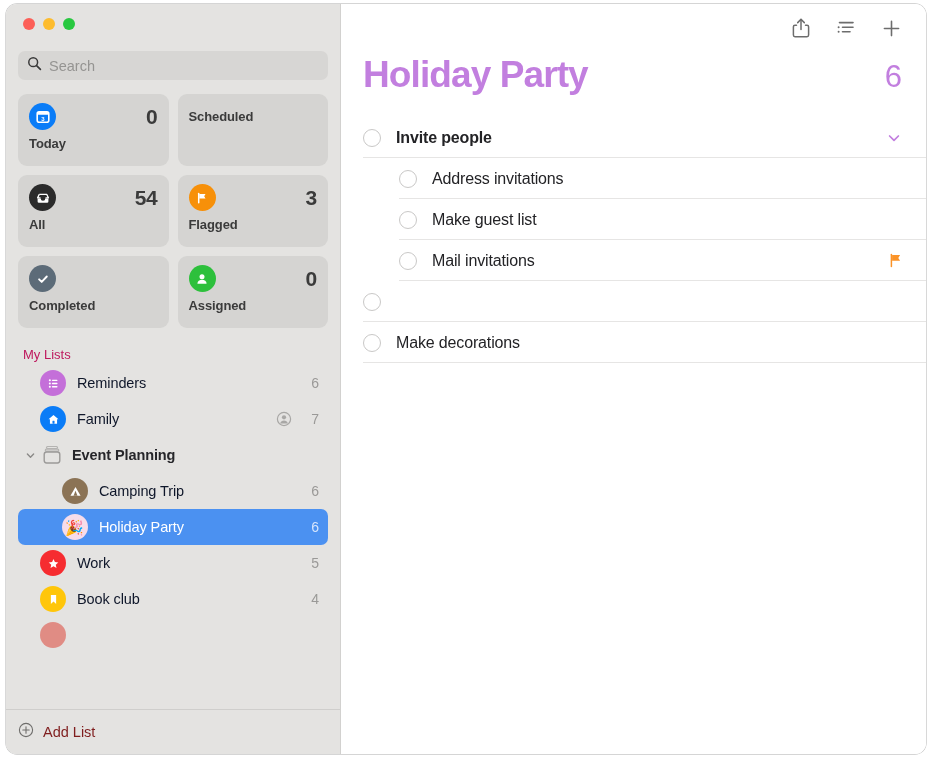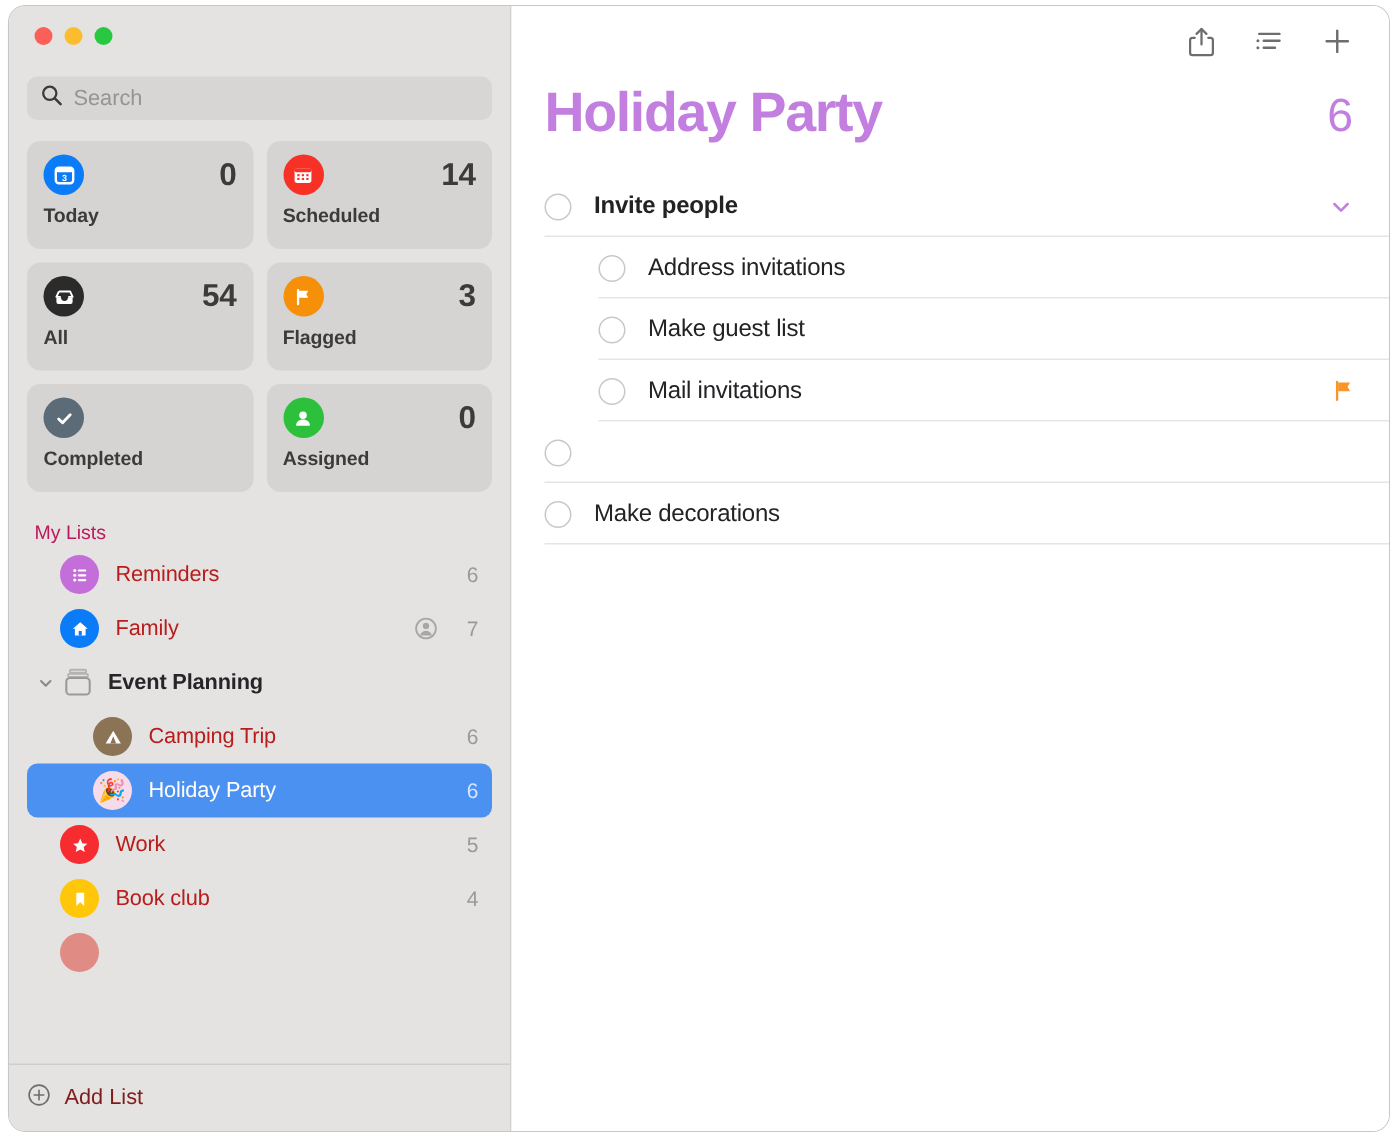--- a/index.html
+++ b/index.html
@@ -136,21 +136,21 @@
   .list-row .ico {
     width: 26px; height: 26px;
     border-radius: 50%;
     margin-left: 22px;
     margin-right: 11px;
     display: flex; align-items: center; justify-content: center;
     flex: 0 0 auto;
   }
   .list-row .name {
     font-size: 14.5px;
-    color: #b91c1c;
+    color: #0f172a;
     flex: 1 1 auto;
     letter-spacing: -0.1px;
   }
   .list-row .cnt {
     font-size: 14px;
     color: #9a9997;
     margin-left: 8px;
   }
   .list-row .shared { margin-right: 11px; display:flex; align-items:center;}
   .list-row.selected { background: #4B91F1; }
@@ -301,37 +301,20 @@
                 <rect x="2.2" y="2.8" width="11.6" height="3" rx="1.3" fill="#fff"></rect>
                 <text x="8" y="11.6" font-size="6" font-family="Liberation Sans, sans-serif" font-weight="bold" fill="#fff" text-anchor="middle">3</text>
               </svg>
             </div>
             <div class="count">0</div>
           </div>
           <div class="label">Today</div>
         </div>
 
         <div class="card">
-          <div class="top">
-            <div class="badge" style="background:#F73125;">
-              <svg width="16" height="16" viewBox="0 0 16 16">
-                <rect x="2.4" y="3.2" width="11.2" height="9.8" rx="1.8" fill="#fff"></rect>
-                <rect x="2.4" y="3.2" width="11.2" height="2.6" rx="1.3" fill="#F73125"></rect>
-                <g fill="#F73125">
-                  <rect x="4.2" y="7.1" width="1.5" height="1.4"></rect>
-                  <rect x="7.2" y="7.1" width="1.5" height="1.4"></rect>
-                  <rect x="10.2" y="7.1" width="1.5" height="1.4"></rect>
-                  <rect x="4.2" y="9.6" width="1.5" height="1.4"></rect>
-                  <rect x="7.2" y="9.6" width="1.5" height="1.4"></rect>
-                  <rect x="10.2" y="9.6" width="1.5" height="1.4"></rect>
-                </g>
-              </svg>
-            </div>
-            <div class="count">14</div>
-          </div>
           <div class="label">Scheduled</div>
         </div>
 
         <div class="card">
           <div class="top">
             <div class="badge" style="background:#2B2B2B;">
               <svg width="16" height="16" viewBox="0 0 16 16">
                 <path d="M2.6 8.4 h3.1 a2.3 2.3 0 0 0 4.6 0 h3.1 v3.0 a1.3 1.3 0 0 1 -1.3 1.3 h-8.2 a1.3 1.3 0 0 1 -1.3 -1.3 z" fill="#fff"></path>
                 <path d="M4.3 4.3 h7.4 l1.7 3.6 h-2.9" fill="none" stroke="#fff" stroke-width="1.3" stroke-linejoin="round"></path>
                 <path d="M4.3 4.3 l-1.7 3.6 h2.9" fill="none" stroke="#fff" stroke-width="1.3" stroke-linejoin="round"></path>

